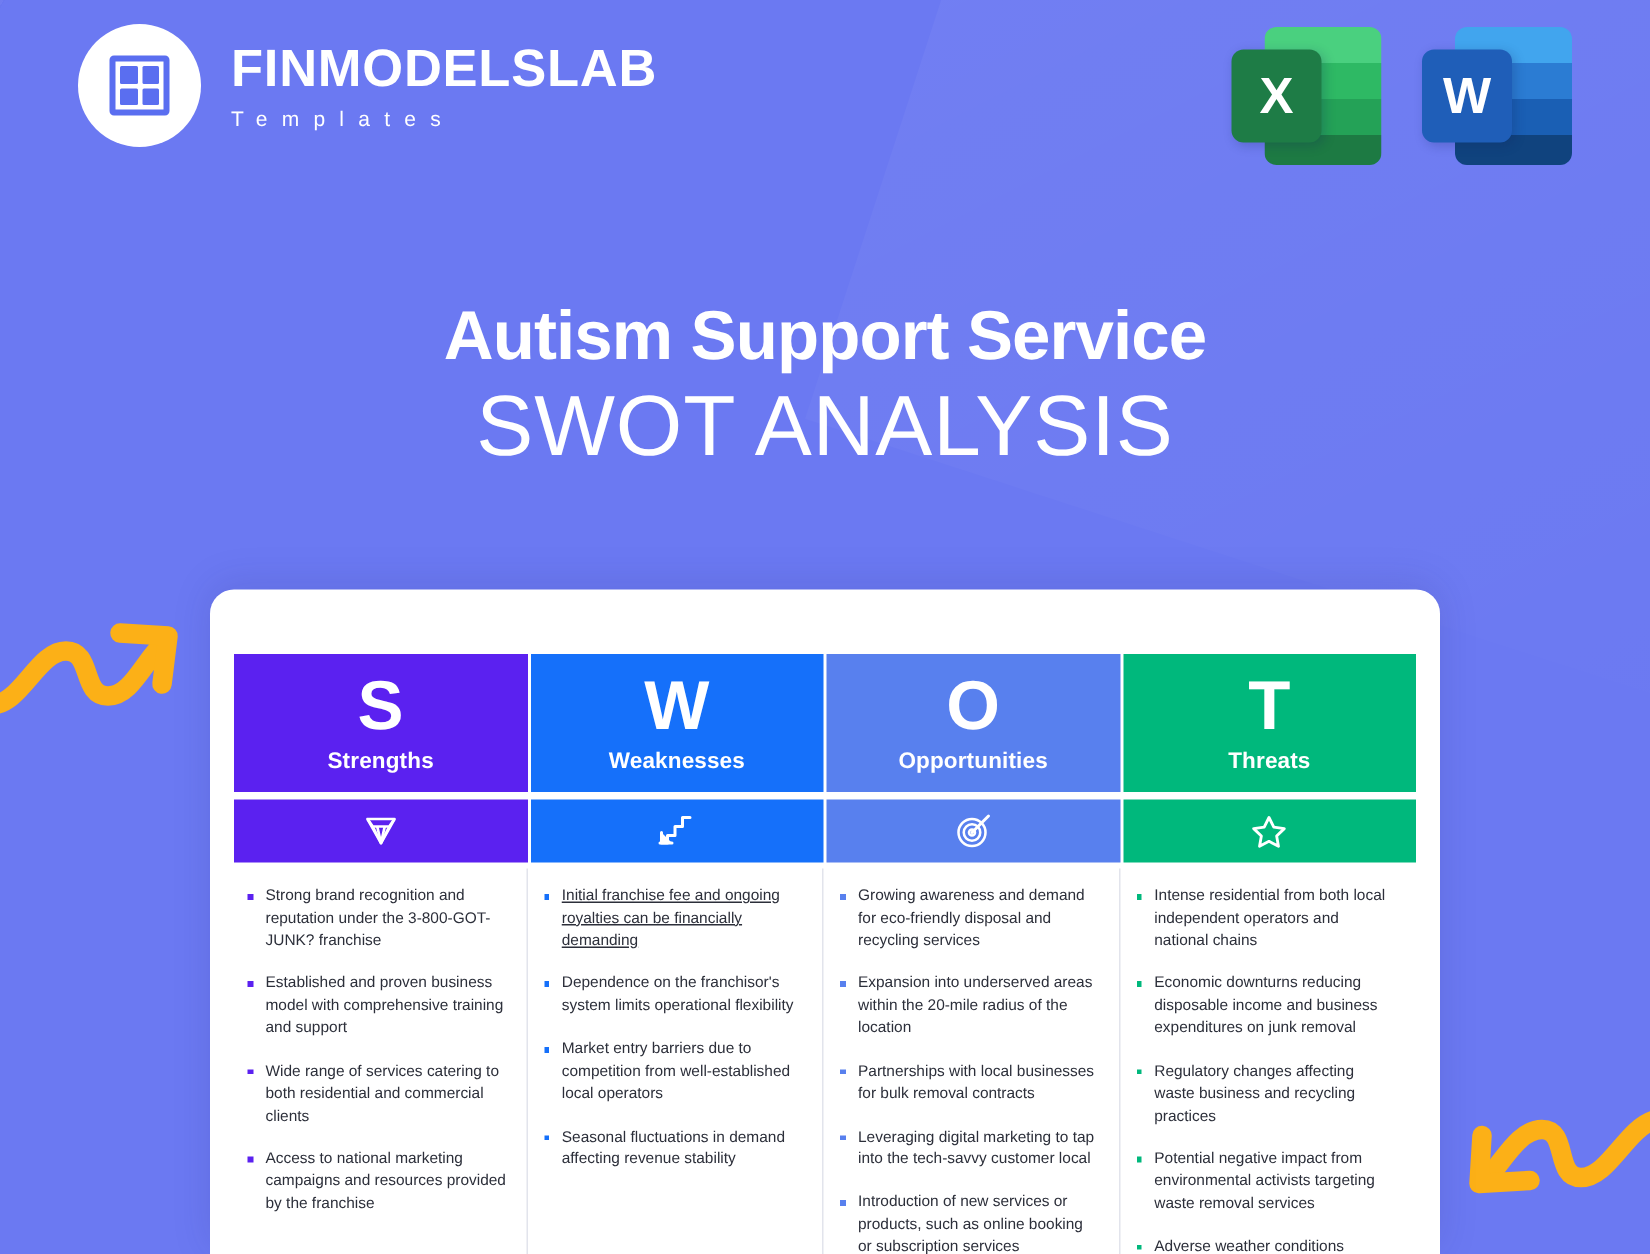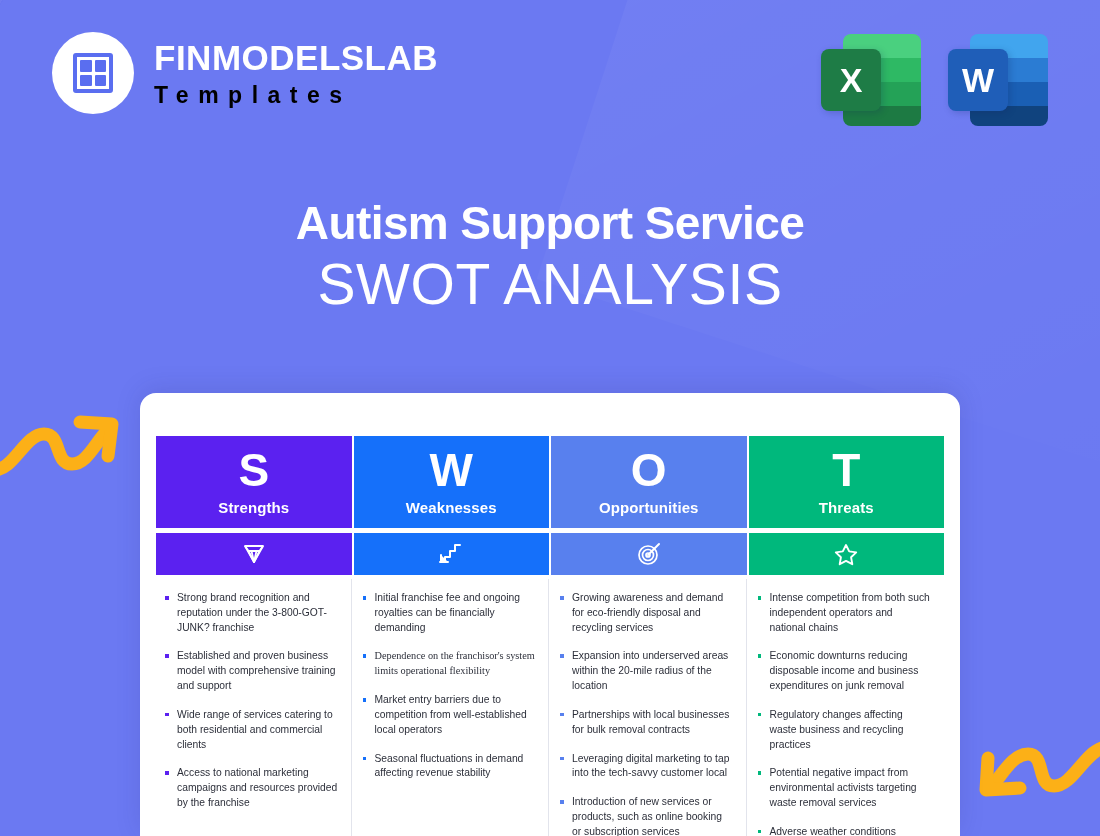--- a/index.html
+++ b/index.html
@@ -28,21 +28,21 @@
     top: -120px; right: -200px;
     width: 700px; height: 520px;
     background: linear-gradient(135deg, rgba(255,255,255,0.05), rgba(255,255,255,0));
     transform: rotate(18deg);
     pointer-events: none;
   }
 
   
   .header {
     position: absolute;
-    top: 32px; left: 52px; right: 52px;
+    top: 16px; left: 52px; right: 52px;
     height: 96px;
   }
 
   .logo-block { display: flex; align-items: center; gap: 20px; }
 
   .logo-circle {
     width: 82px; height: 82px;
     border-radius: 50%;
     background: #ffffff;
     display: flex; align-items: center; justify-content: center;
@@ -62,24 +62,24 @@
 
   .logo-text { line-height: 1; }
   .logo-name {
     font-size: 35px;
     font-weight: 800;
     letter-spacing: .5px;
     color: #ffffff;
   }
   .logo-sub {
     margin-top: 9px;
-    font-size: 23px;
-    font-weight: 700;
+    font-size: 14px;
+    font-weight: 400;
     letter-spacing: 9.5px;
-    color: #000000;
+    color: #ffffff;
   }
 
   
   .office-icons {
     position: absolute;
     top: 0; right: 0;
     display: flex; gap: 27px;
     align-items: flex-start;
   }
   .office-icon { position: relative; width: 100px; height: 96px; }
@@ -351,40 +351,40 @@
       <ul class="bullet-list" data-name="bullet-list-strengths" style="color:#5B21F0">
         <li data-name="list-item" style="color: rgb(44, 47, 58); --accent: #5B21F0;">Strong brand recognition and reputation under the 3-800-GOT-JUNK? franchise</li>
         <li data-name="list-item" style="color: rgb(44, 47, 58); --accent: #5B21F0;">Established and proven business model with comprehensive training and support</li>
         <li data-name="list-item" style="color: rgb(44, 47, 58); --accent: #5B21F0;">Wide range of services catering to both residential and commercial clients</li>
         <li data-name="list-item" style="color: rgb(44, 47, 58); --accent: #5B21F0;">Access to national marketing campaigns and resources provided by the franchise</li>
       </ul>
     </div>
 
     <div class="col-body divided" data-name="swot-body-weaknesses">
       <ul class="bullet-list" data-name="bullet-list-weaknesses">
-        <li data-name="list-item" style="color: rgb(44, 47, 58); --accent: #1570FA;">Initial franchise fee and ongoing royalties can be financially demanding</li>
-        <li data-name="list-item" style="color: rgb(44, 47, 58); font-family: Liberation Serif, serif; --accent: #1570FA;">Dependence on the franchisor's system limits operational flexibility</li>
+        <li data-name="list-item" style="color: rgb(44, 47, 58); text-decoration: underline; --accent: #1570FA;">Initial franchise fee and ongoing royalties can be financially demanding</li>
+        <li data-name="list-item" style="color: rgb(44, 47, 58); --accent: #1570FA;">Dependence on the franchisor's system limits operational flexibility</li>
         <li data-name="list-item" style="color: rgb(44, 47, 58); --accent: #1570FA;">Market entry barriers due to competition from well-established local operators</li>
         <li data-name="list-item" style="color: rgb(44, 47, 58); --accent: #1570FA;">Seasonal fluctuations in demand affecting revenue stability</li>
       </ul>
     </div>
 
     <div class="col-body divided" data-name="swot-body-opportunities">
       <ul class="bullet-list" data-name="bullet-list-opportunities">
         <li data-name="list-item" style="color: rgb(44, 47, 58); --accent: #5880EE;">Growing awareness and demand for eco-friendly disposal and recycling services</li>
         <li data-name="list-item" style="color: rgb(44, 47, 58); --accent: #5880EE;">Expansion into underserved areas within the 20-mile radius of the location</li>
         <li data-name="list-item" style="color: rgb(44, 47, 58); --accent: #5880EE;">Partnerships with local businesses for bulk removal contracts</li>
         <li data-name="list-item" style="color: rgb(44, 47, 58); --accent: #5880EE;">Leveraging digital marketing to tap into the tech-savvy customer local</li>
         <li data-name="list-item" style="color: rgb(44, 47, 58); --accent: #5880EE;">Introduction of new services or products, such as online booking or subscription services</li>
       </ul>
     </div>
 
     <div class="col-body" data-name="swot-body-threats">
       <ul class="bullet-list" data-name="bullet-list-threats">
-        <li data-name="list-item" style="color: rgb(44, 47, 58); --accent: #00B87C;">Intense competition from both such independent operators and national chains</li>
+        <li data-name="list-item" style="color: rgb(44, 47, 58); --accent: #00B87C;">Intense residential from both local independent operators and national chains</li>
         <li data-name="list-item" style="color: rgb(44, 47, 58); --accent: #00B87C;">Economic downturns reducing disposable income and business expenditures on junk removal</li>
         <li data-name="list-item" style="color: rgb(44, 47, 58); --accent: #00B87C;">Regulatory changes affecting waste business and recycling practices</li>
         <li data-name="list-item" style="color: rgb(44, 47, 58); --accent: #00B87C;">Potential negative impact from environmental activists targeting waste removal services</li>
         <li data-name="list-item" style="color: rgb(44, 47, 58); --accent: #00B87C;">Adverse weather conditions affecting service delivery schedules and safety</li>
       </ul>
     </div>
 
   </div>
 </div>
 

